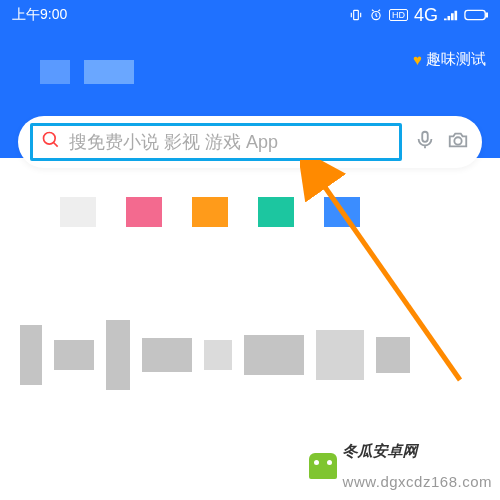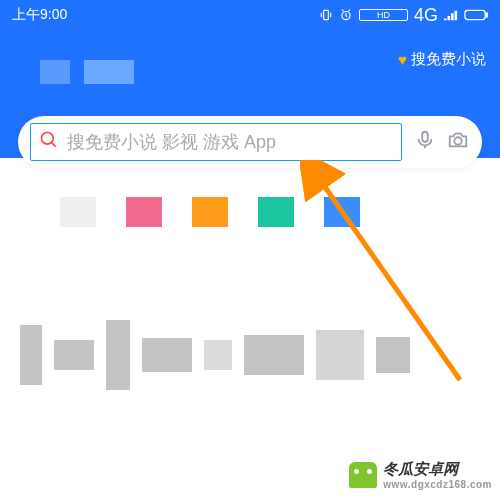--- a/index.html
+++ b/index.html
@@ -9,61 +9,61 @@
   .status-right { display: flex; align-items: center; gap: 6px; }
   .st-ico { display: inline-flex; }
   .promo { position: absolute; right: 14px; top: 50px; text-align: right; color: #fff; }
   .promo-line1 { font-size: 15px; display: flex; align-items: center; justify-content: flex-end; gap: 4px; }
   .heart { color: #ffb300; }
   .promo-line2 { font-size: 15px; margin-top: 4px; }
   .tabs { position: absolute; left: 40px; top: 60px; display: flex; gap: 14px; }
   .tab { width: 30px; height: 24px; background: #5a9aff; }
   .tab.active { width: 50px; background: #6aa7ff; }
   .search-wrap { position: absolute; left: 18px; right: 18px; top: 116px; height: 52px; background: #fff; border-radius: 26px; display: flex; align-items: center; padding: 0 12px; box-shadow: 0 2px 6px rgba(0,0,0,.05); }
-  .search-inner { flex: 1; display: flex; align-items: center; gap: 8px; height: 38px; border: 1px solid #0ea5e9; border-radius: 2px; padding: 12px 8px; margin-right: 12px; }
+  .search-inner { flex: 1; display: flex; align-items: center; gap: 8px; height: 38px; border: 3px solid #0ea5e9; border-radius: 2px; padding: 12px 8px; margin-right: 12px; }
   .search-input { flex: 1; border: none; outline: none; font-size: 18px; color: #999; background: transparent; }
   .search-input::placeholder { color: #aaa; }
   .sicon { flex-shrink: 0; }
   .content { padding-top: 36px; }
   .shortcut-row { display: flex; gap: 30px; padding: 0 60px; align-items: center; height: 36px; }
   .sq { width: 36px; height: 30px; }
   .sq.pink { background: #f36a8f; }
   .sq.orange { background: #ff9b1a; }
   .sq.teal { background: #1cc6a0; }
   .sq.blue { background: #3b8dff; }
   .blur-row { margin-top: 90px; display: flex; gap: 12px; padding: 0 20px; align-items: center; }
   .blur-box { background: #555; opacity: .35; }
   .arrow-wrap { position: absolute; pointer-events: none; }
   .watermark { position: absolute; right: 8px; bottom: 10px; display: flex; align-items: center; gap: 6px; font-size: 15px; font-weight: 700; font-style: italic; color: #333; }
   .wm-robot { width: 28px; height: 26px; background: #7fc530; border-radius: 6px 6px 2px 2px; position: relative; }
   .wm-robot::before, .wm-robot::after { content: ""; position: absolute; width: 5px; height: 5px; background: #fff; border-radius: 50%; top: 7px; }
   .wm-robot::before { left: 5px; }
   .wm-robot::after { right: 5px; }
-  .wm-sub { font-size: 10px; color: #999; font-weight: 700; font-style: normal; letter-spacing: .5px; }
+  .wm-sub { font-size: 15px; color: #999; font-weight: 400; font-style: normal; letter-spacing: .5px; margin-top: 12px; }
 </style>
 </head>
 <body>
 
 <div class="top">
   <div class="status-bar">
     <span>上午9:00</span>
     <div class="status-right">
       <span class="st-ico">
         <svg width="14" height="14" viewBox="0 0 24 24" fill="none" stroke="#fff" stroke-width="2">
             <rect x="8" y="4" width="8" height="16" rx="1"></rect>
             <path d="M4 8v8M20 8v8"></path>
           </svg>
       </span>
       <span class="st-ico">
         <svg width="14" height="14" viewBox="0 0 24 24" fill="none" stroke="#fff" stroke-width="2">
             <circle cx="12" cy="13" r="7"></circle>
             <path d="M5 3l3 2M19 3l-3 2M12 9v4l2 2"></path>
           </svg>
       </span>
-      <span class="st-ico" style="font-size:9px;border:1px solid #fff;padding:0 17px;border-radius:2px;">HD</span>
+      <span class="st-ico" style="font-size:9px;border:1px solid #fff;padding:0 2px;border-radius:2px;">HD</span>
       <span style="font-size:18px;">4G</span>
       <span class="st-ico">
         <svg width="14" height="12" viewBox="0 0 16 12" fill="#fff">
             <path d="M0 10h3v2H0zM4 7h3v5H4zM8 4h3v8H8zM12 1h3v11h-3z"></path>
           </svg>
       </span>
       <span class="st-ico">
         <svg width="24" height="12" viewBox="0 0 26 12" fill="none" stroke="#fff" stroke-width="1.4">
             <rect x="1" y="1" width="22" height="10" rx="3"></rect>
             <rect x="24" y="4" width="2" height="4" fill="#fff"></rect>
@@ -73,21 +73,21 @@
   </div>
 
   <div class="tabs">
     <div class="tab"></div>
     <div class="tab active"></div>
   </div>
 
   <div class="promo">
     <div class="promo-line1">
       <span class="heart">♥</span>
-      <span>搜免费小说</span>
+      <span>趣味测试</span>
     </div>
   </div>
 
   <div class="search-wrap">
     <div class="search-inner">
       <span class="sicon">
         <svg width="20" height="20" viewBox="0 0 24 24" fill="none" stroke="#ff4040" stroke-width="2">
             <circle cx="10" cy="10" r="7"></circle>
             <path d="M20 20l-5-5"></path>
           </svg>

